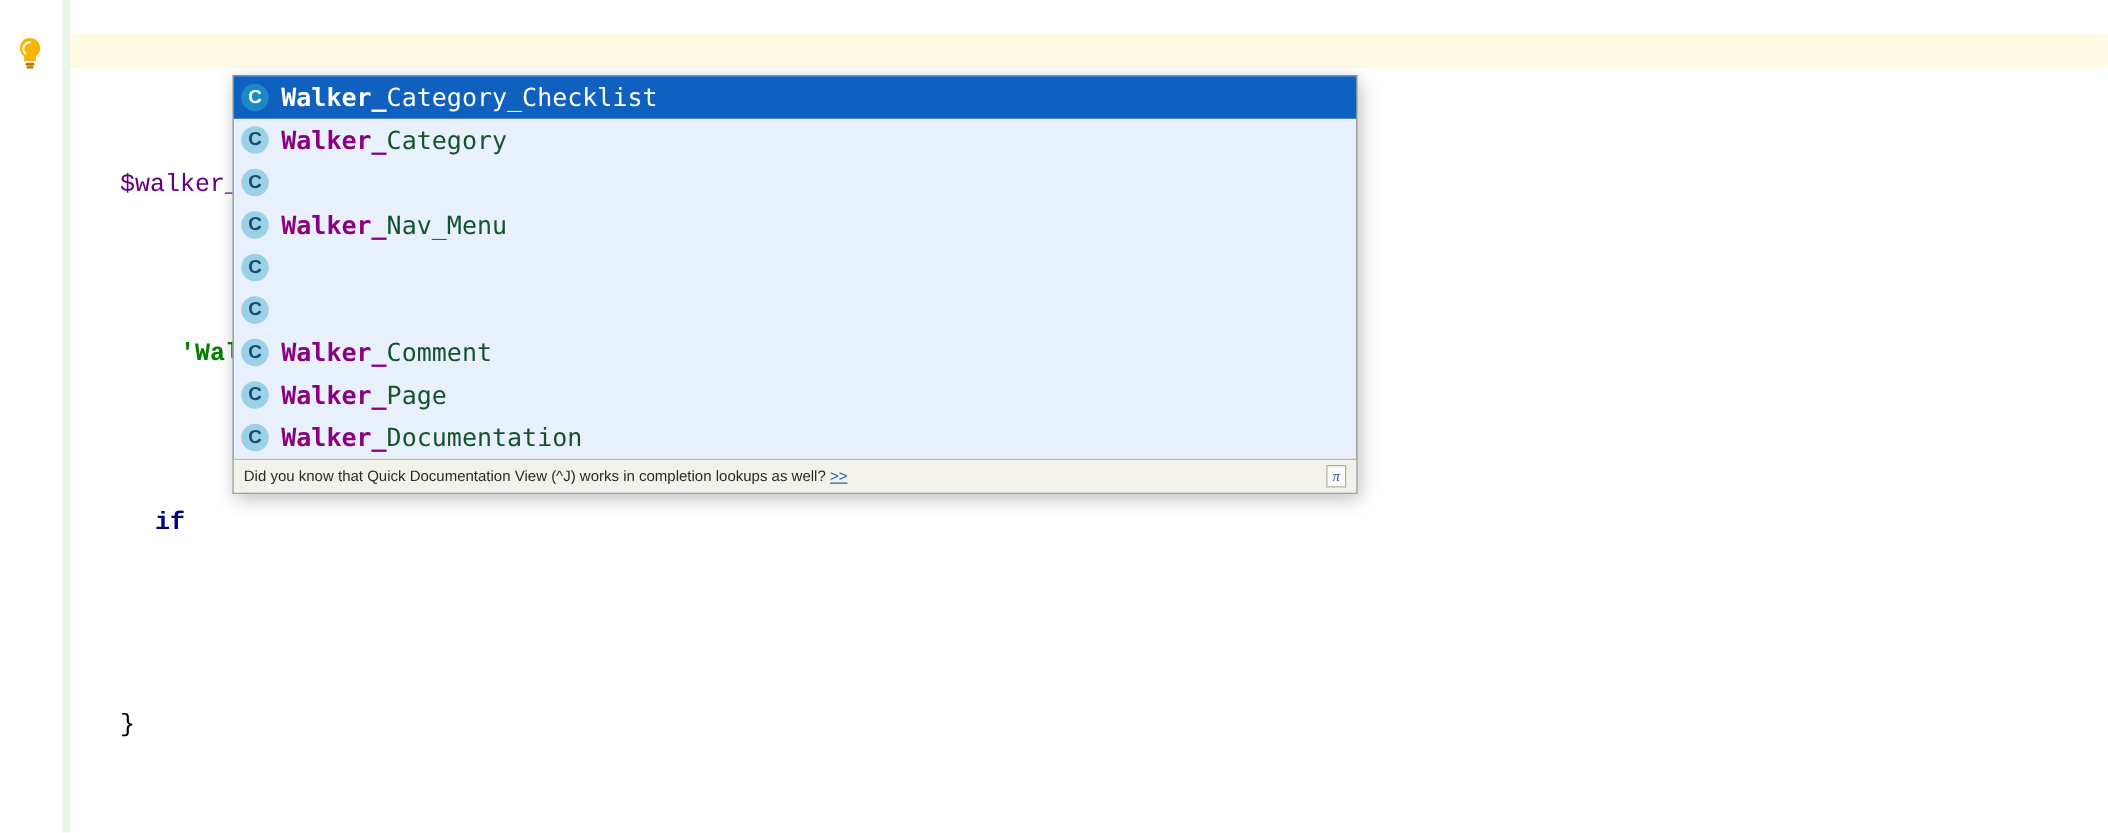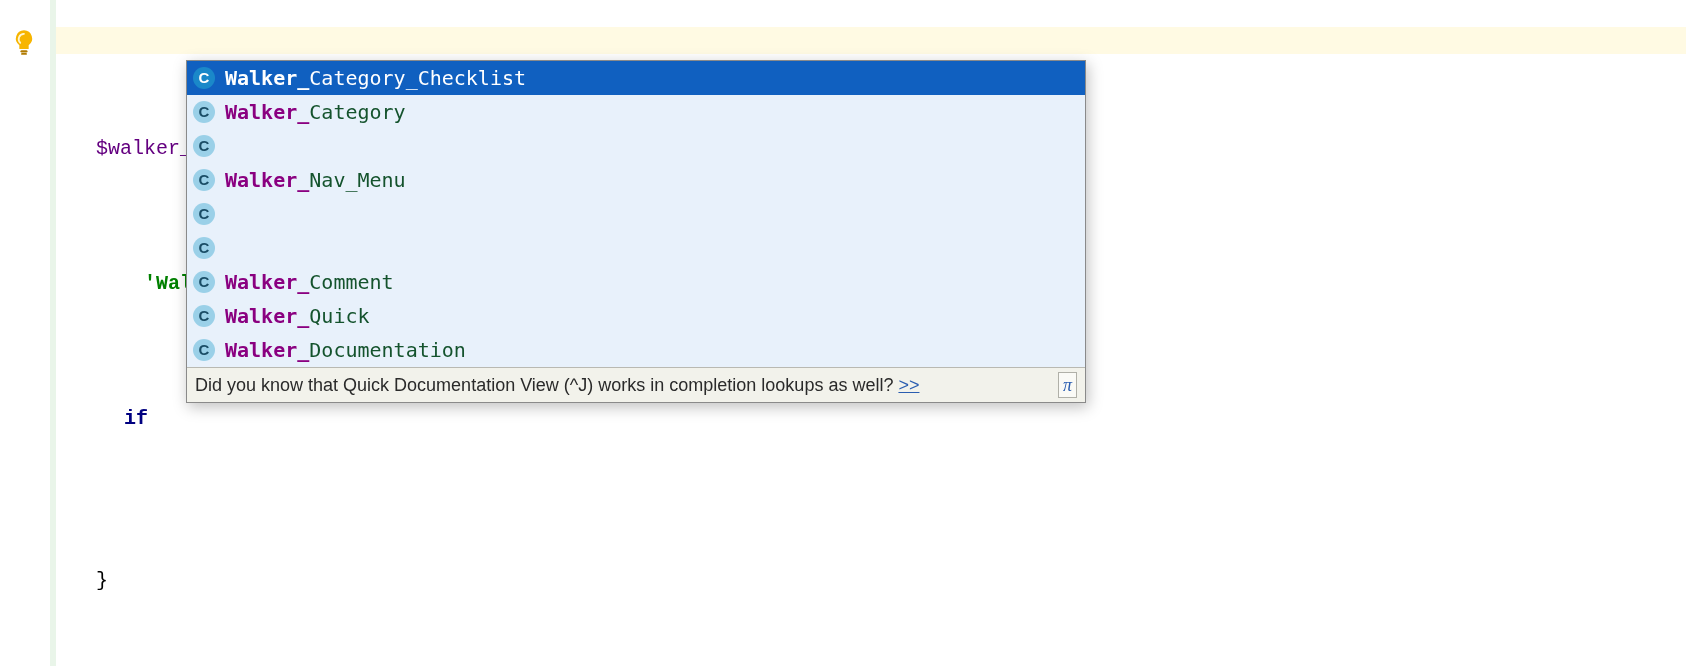--- a/index.html
+++ b/index.html
@@ -130,21 +130,21 @@
   .popup-item .match { color: #8a0080; font-weight: bold; }
   .popup-item.selected .match { color: #ffffff; font-weight: bold; }
   .popup-item .rest { color: #14532d; }
   .popup-item.selected .rest { color: #ffffff; }
 
   .popup-hint {
     background: #f2f2eb;
     border-top: 1px solid #b9b9b2;
     padding: 4px 8px;
     font-family: "Helvetica Neue", Arial, sans-serif;
-    font-size: 18px;
+    font-size: 12px;
     color: #2a2a2a;
     display: flex;
     align-items: center;
     justify-content: space-between;
   }
   .popup-hint .pi {
     color: #2a5db0;
     font-family: Georgia, serif;
     font-style: italic;
     padding: 0 4px;
@@ -234,21 +234,21 @@
       </div>
       <div class="popup-item">
         <span class="class-icon">C</span>
       </div>
       <div class="popup-item">
         <span class="class-icon">C</span>
         <span><span class="match">Walker_</span><span class="rest">Comment</span></span>
       </div>
       <div class="popup-item">
         <span class="class-icon">C</span>
-        <span><span class="match">Walker_</span><span class="rest">Quick</span></span>
+        <span><span class="match">Walker_</span><span class="rest">Page</span></span>
       </div>
       <div class="popup-item">
         <span class="class-icon">C</span>
         <span><span class="match">Walker_</span><span class="rest">Documentation</span></span>
       </div>
     </div>
   <div class="popup-hint">
     <span>
       <span>Did you know that Quick Documentation View (^J) works in completion lookups as well?  </span><span class="link">&gt;&gt;</span>
     </span>

